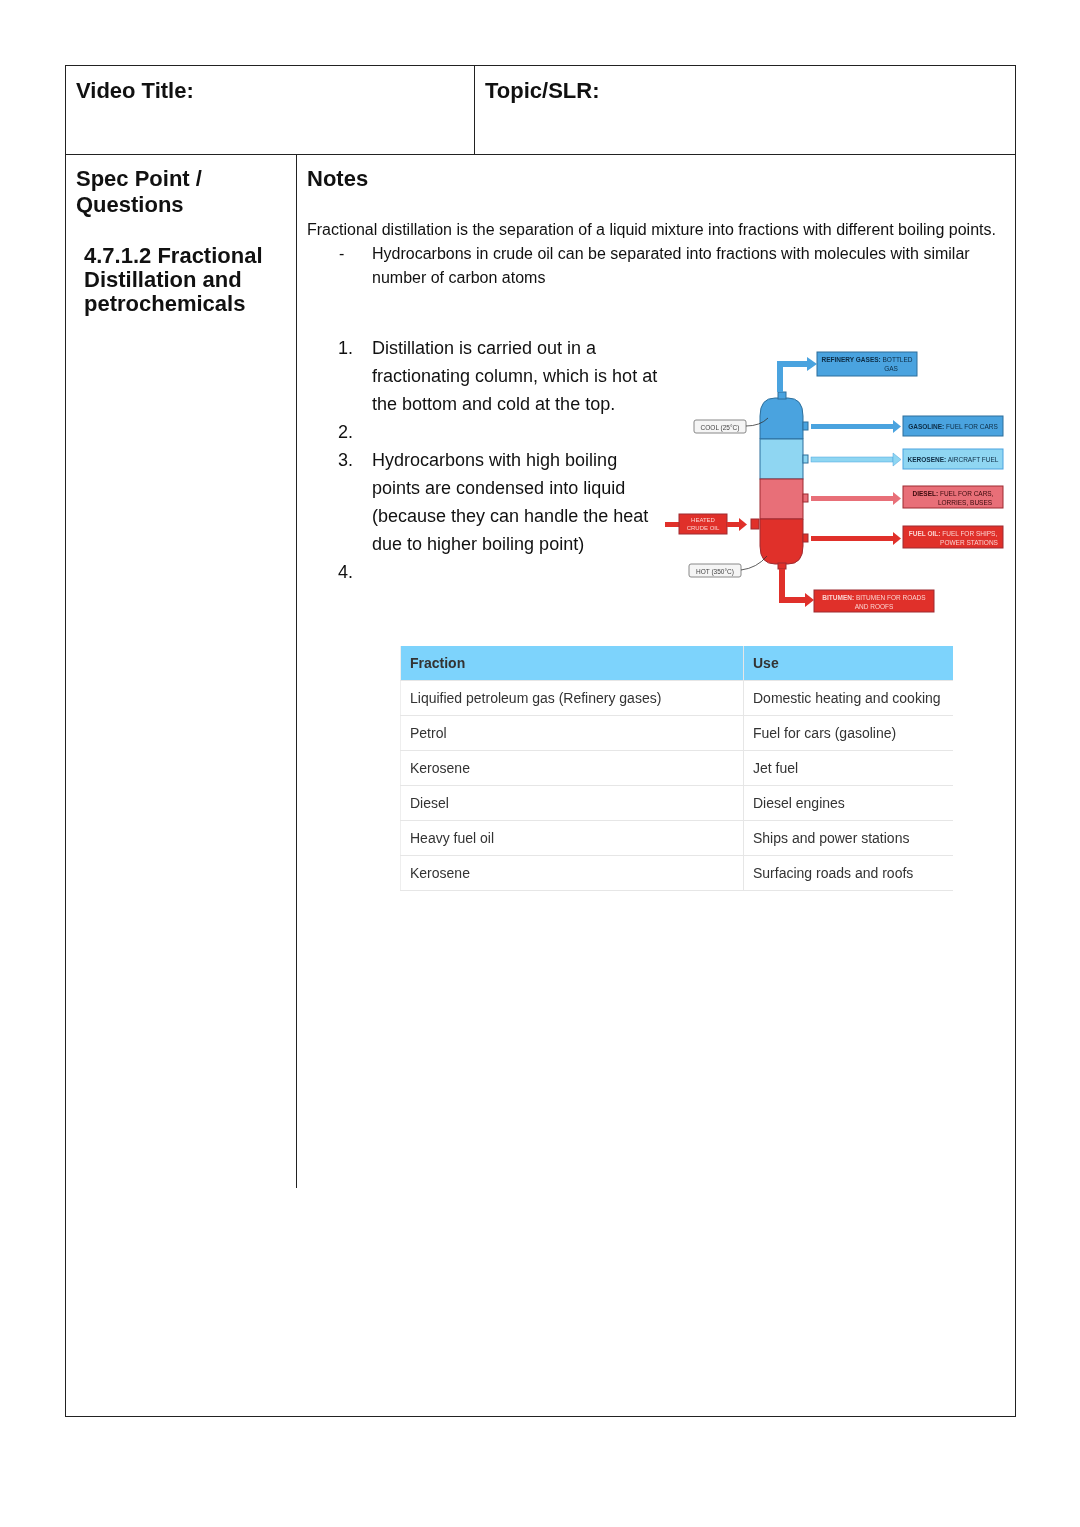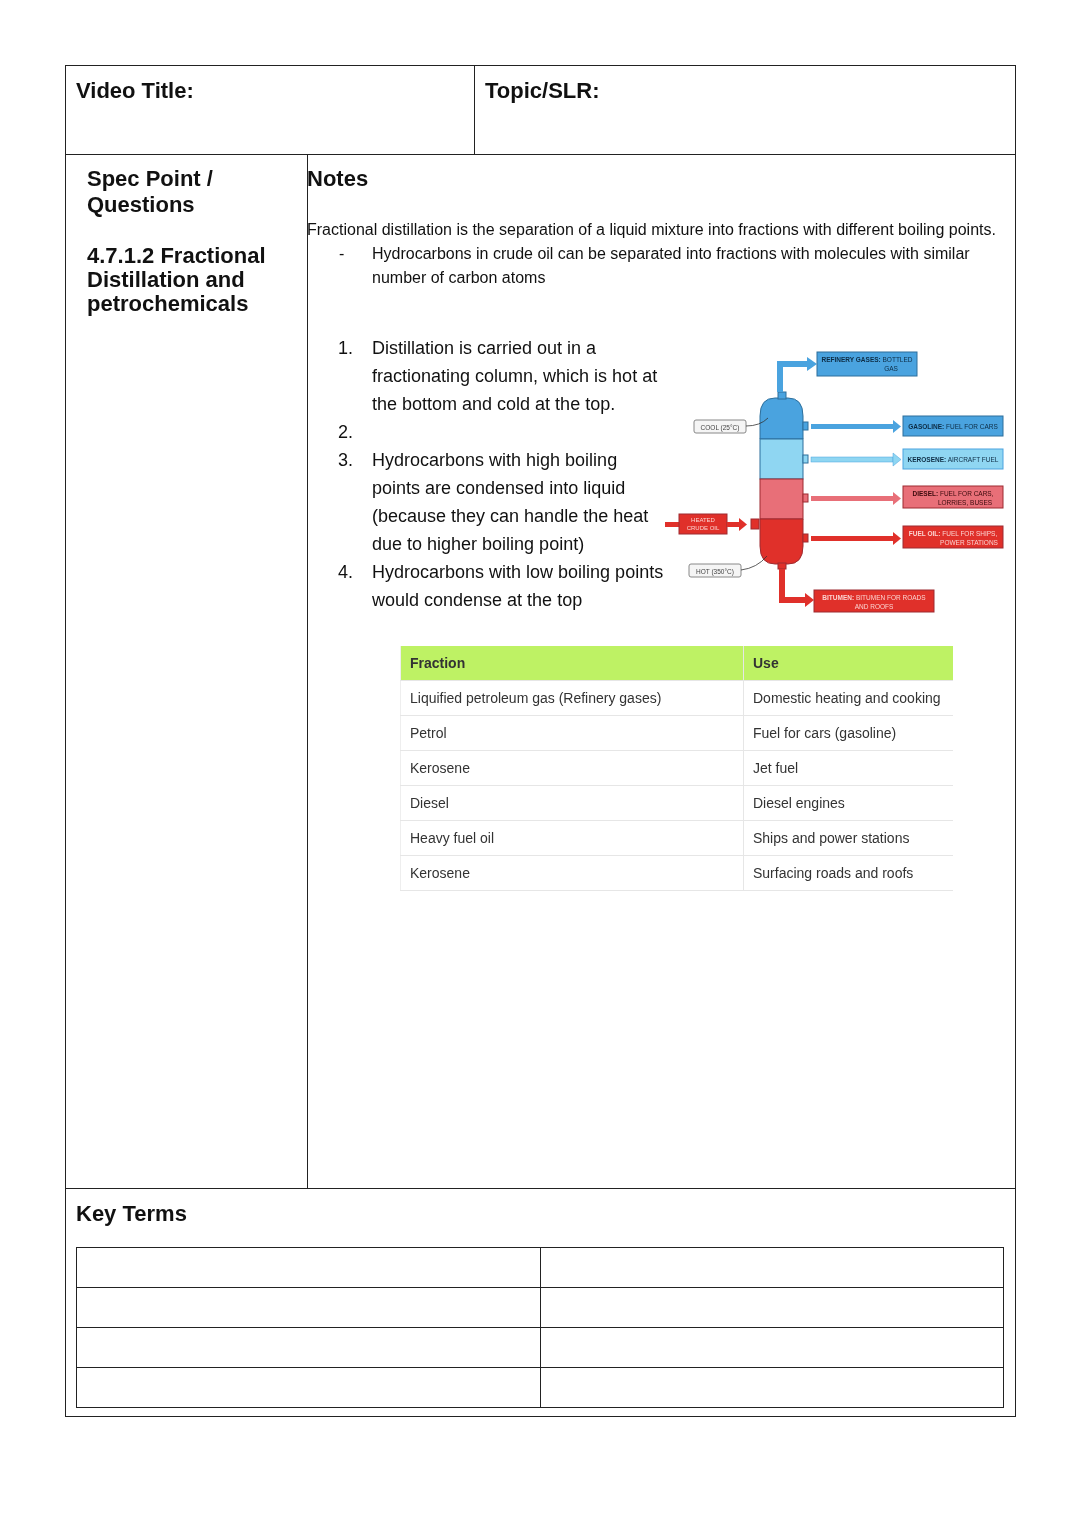--- a/index.html
+++ b/index.html
@@ -3,36 +3,36 @@
 <meta charset="utf-8">
 <style>
   html, body { margin:0; padding:0; background:#ffffff; }
   body { width:1080px; height:1527px; position:relative; font-family:"Liberation Sans", sans-serif; color:#111; }
   .sheet { position:absolute; left:65px; top:65px; width:951px; height:1352px; border:1.5px solid #222; box-sizing:border-box; }
   .cell { position:absolute; box-sizing:border-box; }
   .bold { font-weight:bold; font-size:22px; }
   .hdr-row { position:absolute; left:0; top:0; width:100%; height:88px; border-bottom:1.5px solid #222; }
   .vt { left:0; top:0; width:409px; height:88px; border-right:1.5px solid #222; padding:12px 10px; }
   .tp { left:409px; top:0; width:540px; height:88px; padding:12px 10px; }
-  .spec { left:11px; top:88px; width:231px; height:1034px; border-right:1.5px solid #222; padding:12px 10px; }
+  .spec { left:0; top:88px; width:231px; height:1034px; border-right:1.5px solid #222; padding:12px 10px; }
   .notes { left:231px; top:88px; width:718px; height:1034px; padding:12px 10px; }
   .keyterms { left:0; top:1122px; width:100%; height:228px; border-top:1.5px solid #222; padding:12px 10px; }
-  .spec-code { margin-top:26px; line-height:24px; }
+  .spec-code { margin-top:26px; line-height:24px;margin-left:8px; }
   .notes-text { font-size:16px; line-height:24px; margin-top:26px; }
   .dash-line { display:flex; margin-left:32px; }
   .dash-line .d { width:33px; }
   .dash-line .t { flex:1; }
   .steps { position:absolute; left:41px; top:180px; width:330px; font-size:18px; line-height:28px; }
   .step { display:flex; }
   .step .n { width:34px; }
   .step .t { flex:1; }
   .diagram { position:absolute; left:368px; top:192px; width:346px; height:270px; }
   .frac-table { position:absolute; left:103px; top:492px; width:553px; border-collapse:collapse; font-size:14px; color:#333; }
   .frac-table th, .frac-table td { text-align:left; padding:0 9px; height:34px; border-bottom:1px solid #e6e6e6; }
-  .frac-table th { background:#bef264; font-weight:bold; color:#333; }
+  .frac-table th { background:#7dd3fc; font-weight:bold; color:#333; }
   .frac-table td:first-child, .frac-table th:first-child { width:324px; border-right:1px solid #e6e6e6; border-left:1px solid #eee; }
   .kt-grid { position:absolute; left:10px; top:58px; width:928px; border-collapse:collapse; }
   .kt-grid td { border:1.5px solid #222; height:37px; width:50%; }
 </style>
 </head>
 <body>
 
 <div class="sheet">
   <div class="hdr-row">
     <div class="cell vt">
@@ -69,21 +69,20 @@
         </div>
       <div class="step">
           <span class="n">2.</span>
         </div>
       <div class="step">
           <span class="n">3.</span>
           <span class="t">Hydrocarbons with high boiling points are condensed into liquid (because they can handle the heat due to higher boiling point)</span>
         </div>
       <div class="step">
           <span class="n">4.</span>
-          <span class="t">Hydrocarbons with low boiling points would condense at the top</span>
         </div>
     </div>
 
     <svg class="diagram" viewBox="0 0 346 270" font-family="Liberation Sans, sans-serif">
 
       <g>
         <path d="M95,70 Q95,52 110,52 L123,52 Q138,52 138,70 L138,93 L95,93 Z" fill="#4aa3df" stroke="#2d6f9c" stroke-width="1"></path>
         <rect x="95" y="93" width="43" height="40" fill="#8fd6f2" stroke="#2d6f9c" stroke-width="1"></rect>
         <rect x="95" y="133" width="43" height="40" fill="#e86f78" stroke="#9e2a30" stroke-width="1"></rect>
         <path d="M95,173 L138,173 L138,200 Q138,218 123,218 L110,218 Q95,218 95,200 Z" fill="#e0302a" stroke="#9e2a30" stroke-width="1"></path>
@@ -174,36 +173,13 @@
             <td>Ships and power stations</td>
           </tr>
         <tr>
             <td>Kerosene</td>
             <td>Surfacing roads and roofs</td>
           </tr>
       </tbody>
     </table>
   </div>
 
-  <div class="cell keyterms">
-    <div class="bold">Key Terms</div>
-    <table class="kt-grid">
-      <tbody>
-          <tr>
-            <td></td>
-            <td></td>
-          </tr>
-      <tr>
-            <td></td>
-            <td></td>
-          </tr>
-      <tr>
-            <td></td>
-            <td></td>
-          </tr>
-      <tr>
-            <td></td>
-            <td></td>
-          </tr>
-    </tbody>
-      </table>
-  </div>
 </div>
 
 </body></html>

